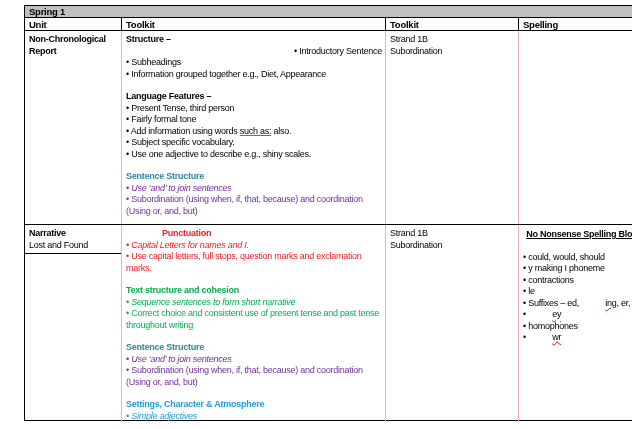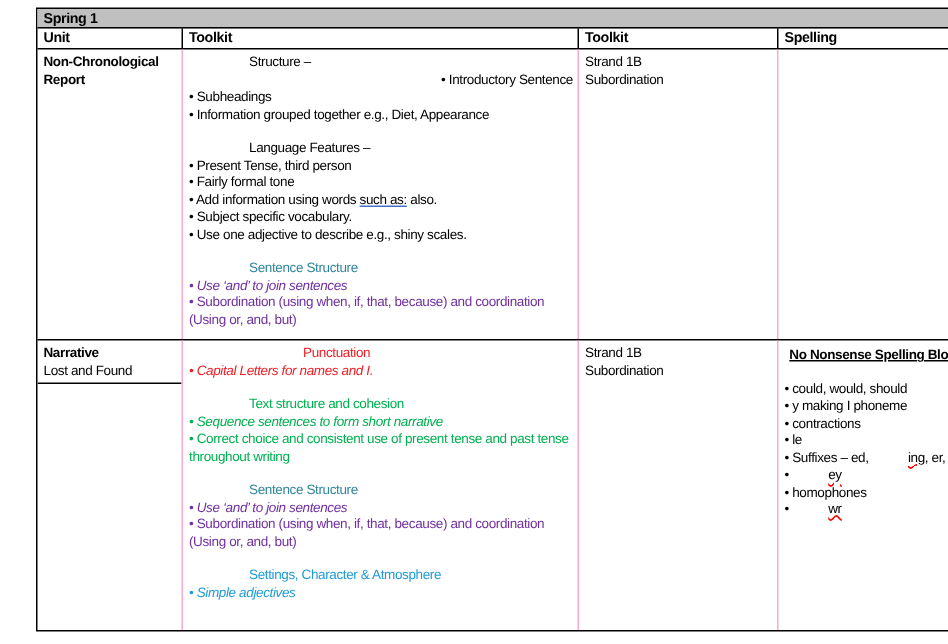--- a/index.html
+++ b/index.html
@@ -24,21 +24,21 @@
   .header-cell:last-child { border-right:none; }
   .body-row { display:grid; grid-template-columns:97px 264px 133px 1fr; }
   .body-row.row-0 { height:194px; border-bottom:1px solid #000; }
   .body-row.row-1 { flex:1; }
   .cell { border-right:1px solid #f9a8d4; padding:3px 3px 0 4px; line-height:11.5px;
     overflow:hidden; position:relative; }
   .cell:last-child { border-right:none; }
   .unit-title { font-weight:bold; }
   .unit-divider { position:absolute; left:0; top:28px; width:100%; height:1px;
     background:#000; }
-  .section-heading { font-weight:normal;margin-left:40px; }
+  .section-heading { font-weight:bold; }
   .bullet { }
   .italic { font-style:italic; }
   .gap { height:11px; }
   .grammar-line { }
   .spelling-heading { font-weight:bold; text-decoration:underline; text-align:center;
     margin-top:1px; }
   .squiggle { text-decoration:underline; text-decoration-style:wavy;
     text-decoration-color:#ff0000; text-decoration-thickness:1px;padding-left:24px; }
   .grammar-underline { text-decoration:underline; text-decoration-color:#4472c4;
     text-decoration-thickness:1px; }
@@ -87,20 +87,21 @@
         </div>
         <div class="body-row row-1">
           <div class="cell">
             <div class="unit-title">Narrative</div>
             <div>Lost and Found</div>
             <div class="unit-divider"></div>
           </div>
           <div class="cell">
             <div class="section-heading" style="color: rgb(238, 28, 36); padding-left: 36px;">Punctuation</div>
             <div class="bullet italic" style="color: rgb(238, 28, 36);"><span>• </span><span>Capital Letters for names and I.</span></div>
+            <div class="bullet" style="color: rgb(238, 28, 36);"><span>• </span><span>Use capital letters, full stops, question marks and exclamation marks.</span></div>
             <div class="gap"></div>
             <div class="section-heading" style="color: rgb(0, 176, 80);">Text structure and cohesion</div>
             <div class="bullet italic" style="color: rgb(0, 176, 80);"><span>• </span><span>Sequence sentences to form short narrative</span></div>
             <div class="bullet" style="color: rgb(0, 176, 80);"><span>• </span><span>Correct choice and consistent use of present tense and past tense throughout writing</span></div>
             <div class="gap"></div>
             <div class="section-heading" style="color: rgb(49, 133, 156);">Sentence Structure</div>
             <div class="bullet italic" style="color: rgb(112, 48, 160);"><span>• </span><span>Use ‘and’ to join sentences</span></div>
             <div class="bullet" style="color: rgb(112, 48, 160);"><span>• </span><span>Subordination (using when, if, that, because) and coordination (Using or, and, but)</span></div>
             <div class="gap"></div>
             <div class="section-heading" style="color: rgb(31, 156, 216);">Settings, Character &amp; Atmosphere</div>

